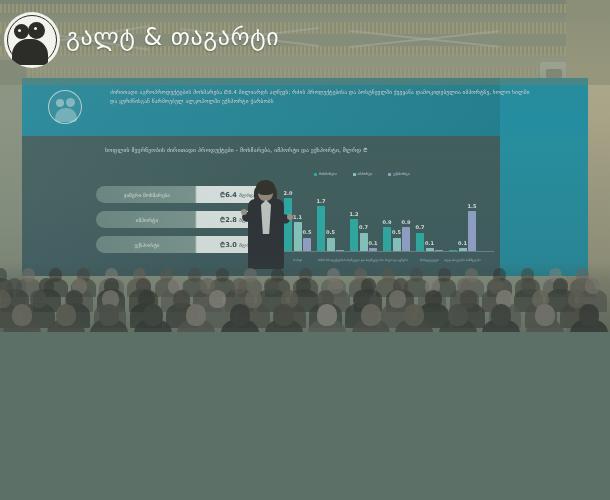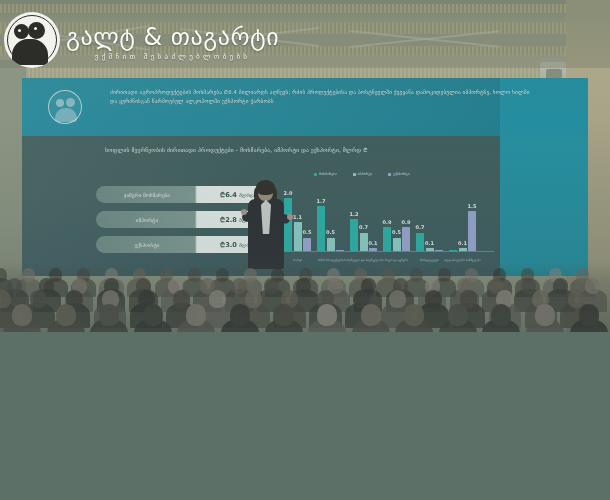--- a/index.html
+++ b/index.html
@@ -132,21 +132,21 @@
   .head { position:absolute; border-radius:48% 48% 42% 42%; }
   .shoulder { position:absolute; border-radius:46% 46% 6% 6%; }
 
   
   .tint { position:absolute; left:0; top:0; width:610px; height:332px;
       background:linear-gradient(180deg, rgba(92,112,104,.30) 0%, rgba(92,112,104,.16) 35%,
                  rgba(92,112,104,.22) 78%, rgba(92,112,104,.45) 100%);
       pointer-events:none; }
 
   
-  .header { position:absolute; left:0; top:0; width:610px; height:68px; }
+  .header { position:absolute; left:0; top:0; width:610px; height:85px; }
   .hdr-bg { position:absolute; inset:0; background:rgba(120,126,104,.42); }
   .logo-circle { position:absolute; left:4px; top:12px; width:56px; height:56px;
       border-radius:50%; background:#f2f3ec; overflow:hidden; }
   .lc-inner{position:absolute;inset:3px;border-radius:50%;border:1.6px solid #2c2c28;}
   .lc-f1{position:absolute;left:10px;top:12px;width:15px;height:15px;border-radius:50%;
       background:#2c2c28;}
   .lc-f2{position:absolute;left:24px;top:10px;width:17px;height:17px;border-radius:50%;
       background:#2c2c28;}
   .lc-f3{position:absolute;left:8px;top:27px;width:36px;height:26px;border-radius:16px 16px 4px 4px;
       background:#2c2c28;}
@@ -474,18 +474,17 @@
     <div class="logo-circle">
       <div class="lc-inner"></div>
       <div class="lc-f1"></div>
         <div class="lc-f2"></div>
         <div class="lc-f3"></div>
       <div class="lc-e1"></div>
         <div class="lc-e2"></div>
     </div>
     <div class="brand">
       <div class="brand-main">გალტ &amp; თაგარტი</div>
-      <div class="brand-sub">ვქმნით შესაძლებლობებს</div>
     </div>
   </div>
 
 
 </div>
 
 </body></html>

